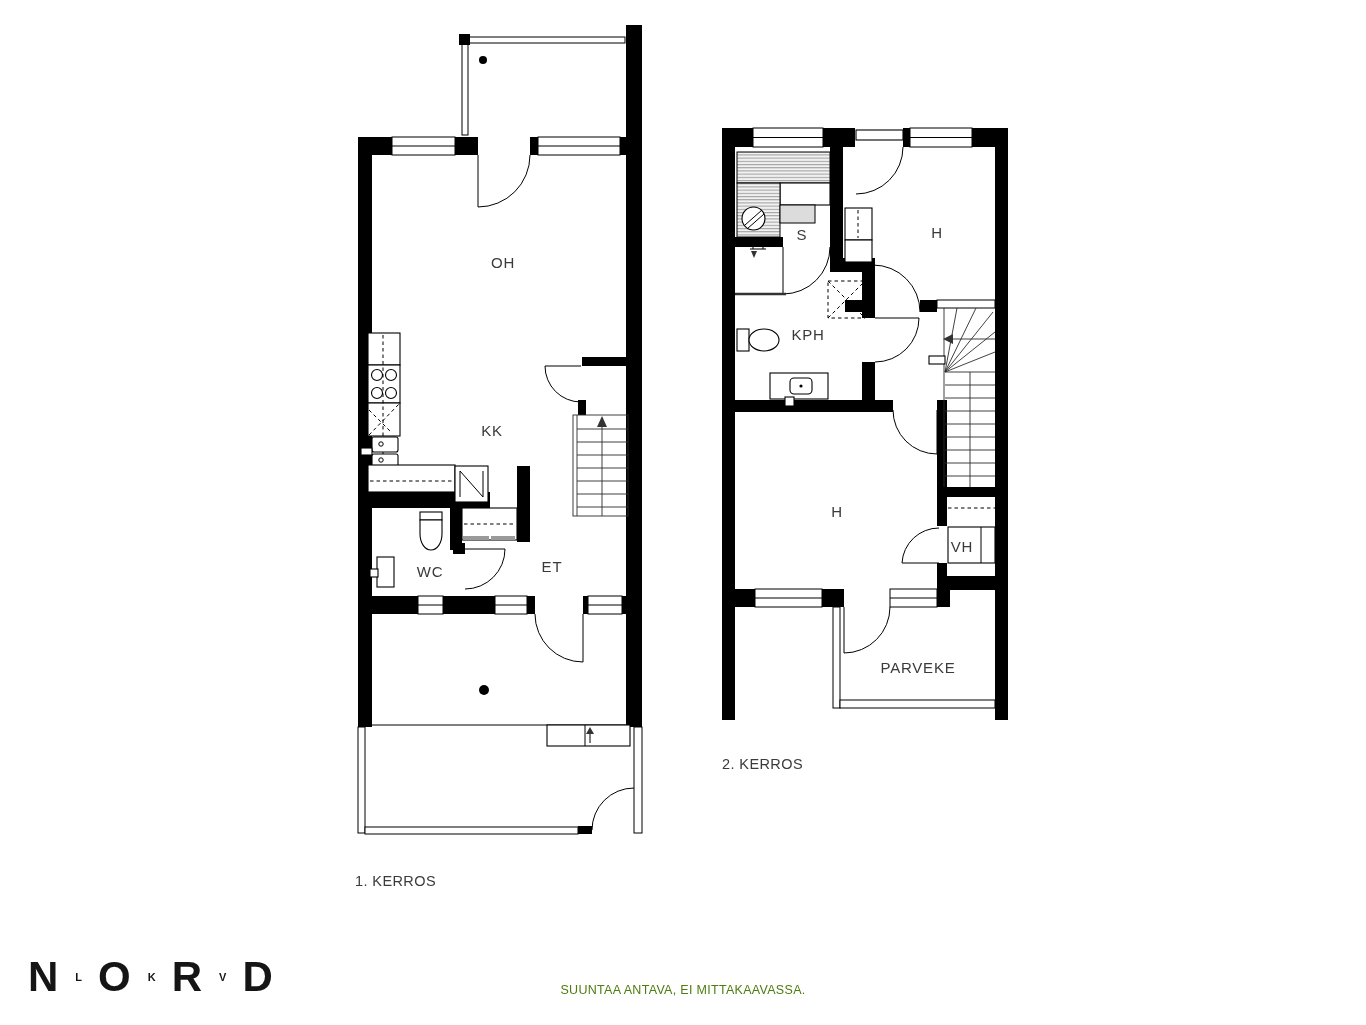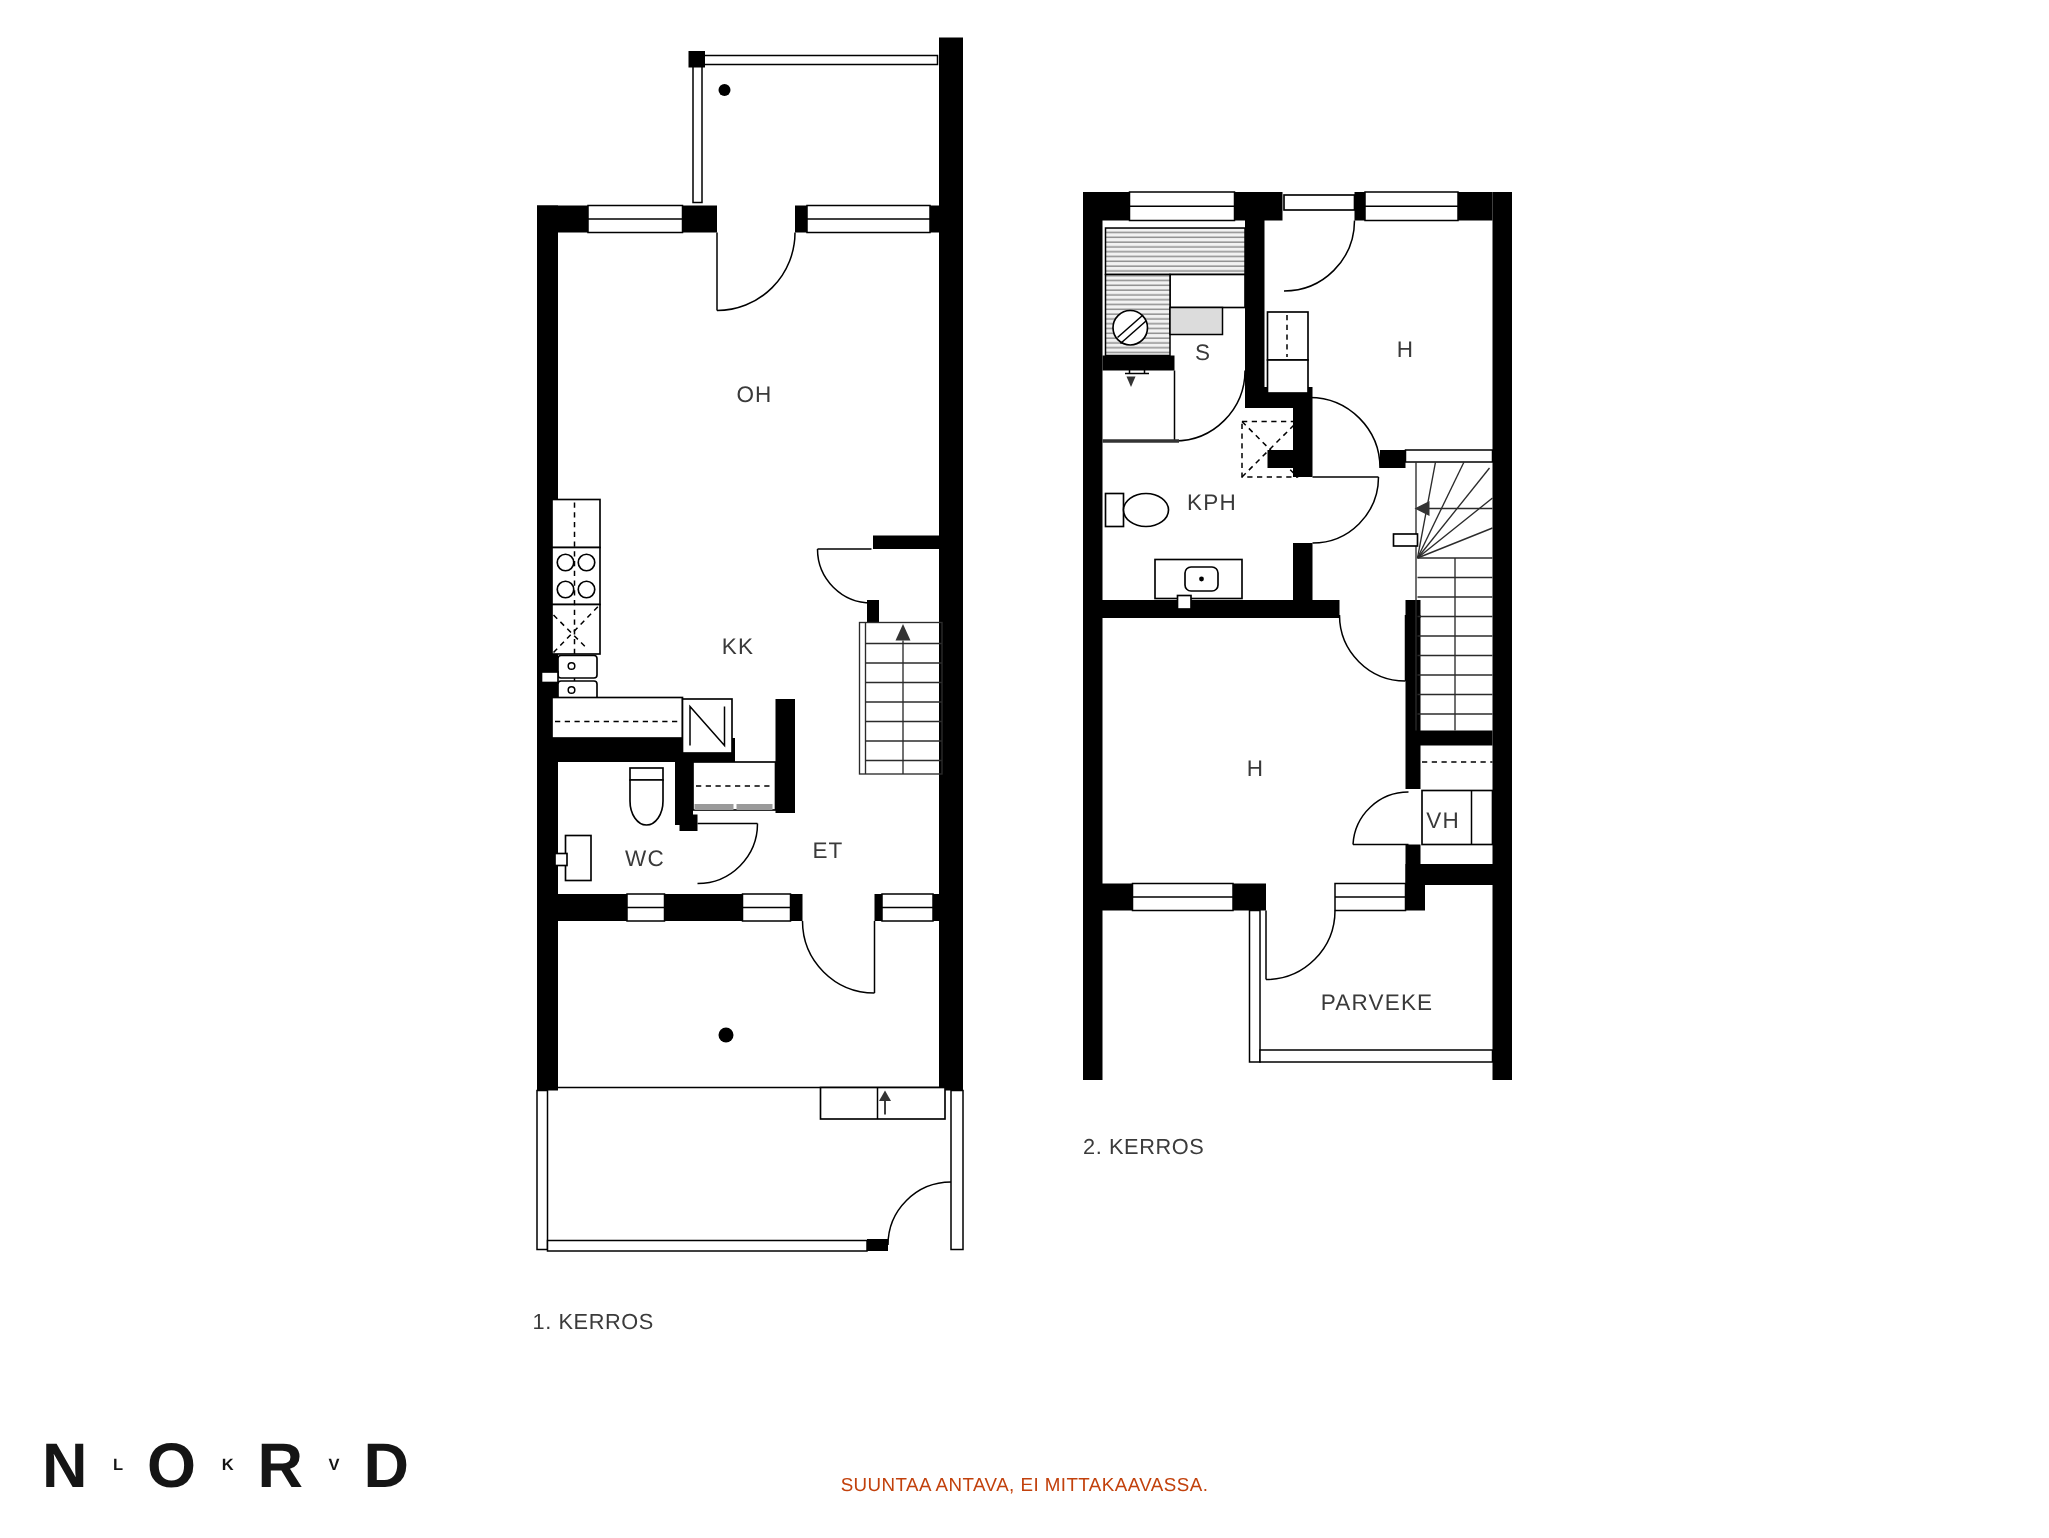--- a/index.html
+++ b/index.html
@@ -16,21 +16,21 @@
   .gray{fill:#dcdcdc;stroke:#000;stroke-width:1;}
   .bar{fill:#9a9a9a;stroke:none;}
   .arr{fill:#333;stroke:none;}
   text.lbl{font-size:15px;fill:#3a3a3a;letter-spacing:0.8px;}
   text.flb{font-size:14.5px;fill:#3b3b3b;letter-spacing:0.4px;}
   
   .logo{position:absolute;left:28px;top:956px;display:flex;align-items:center;gap:16px;}
   .logo .big{font-size:42px;font-weight:800;color:#151515;line-height:1;letter-spacing:1px;}
   .logo .small{font-size:11px;font-weight:700;color:#151515;line-height:1;}
   .disclaimer{position:absolute;left:0;top:983px;width:1366px;text-align:center;
-    font-size:12.5px;color:#c2410c;letter-spacing:0.3px;}
+    font-size:12.5px;color:#4d7c0f;letter-spacing:0.3px;}
 </style>
 </head>
 <body>
 
 <svg width="1366" height="1025" viewBox="0 0 1366 1025">
   <defs>
     <pattern id="hatch" width="4" height="3.2" patternUnits="userSpaceOnUse">
       <rect width="4" height="3.2" fill="#f2f2f2"></rect>
       <line x1="0" y1="1.4" x2="4" y2="1.4" stroke="#777" stroke-width="0.8"></line>
     </pattern>

